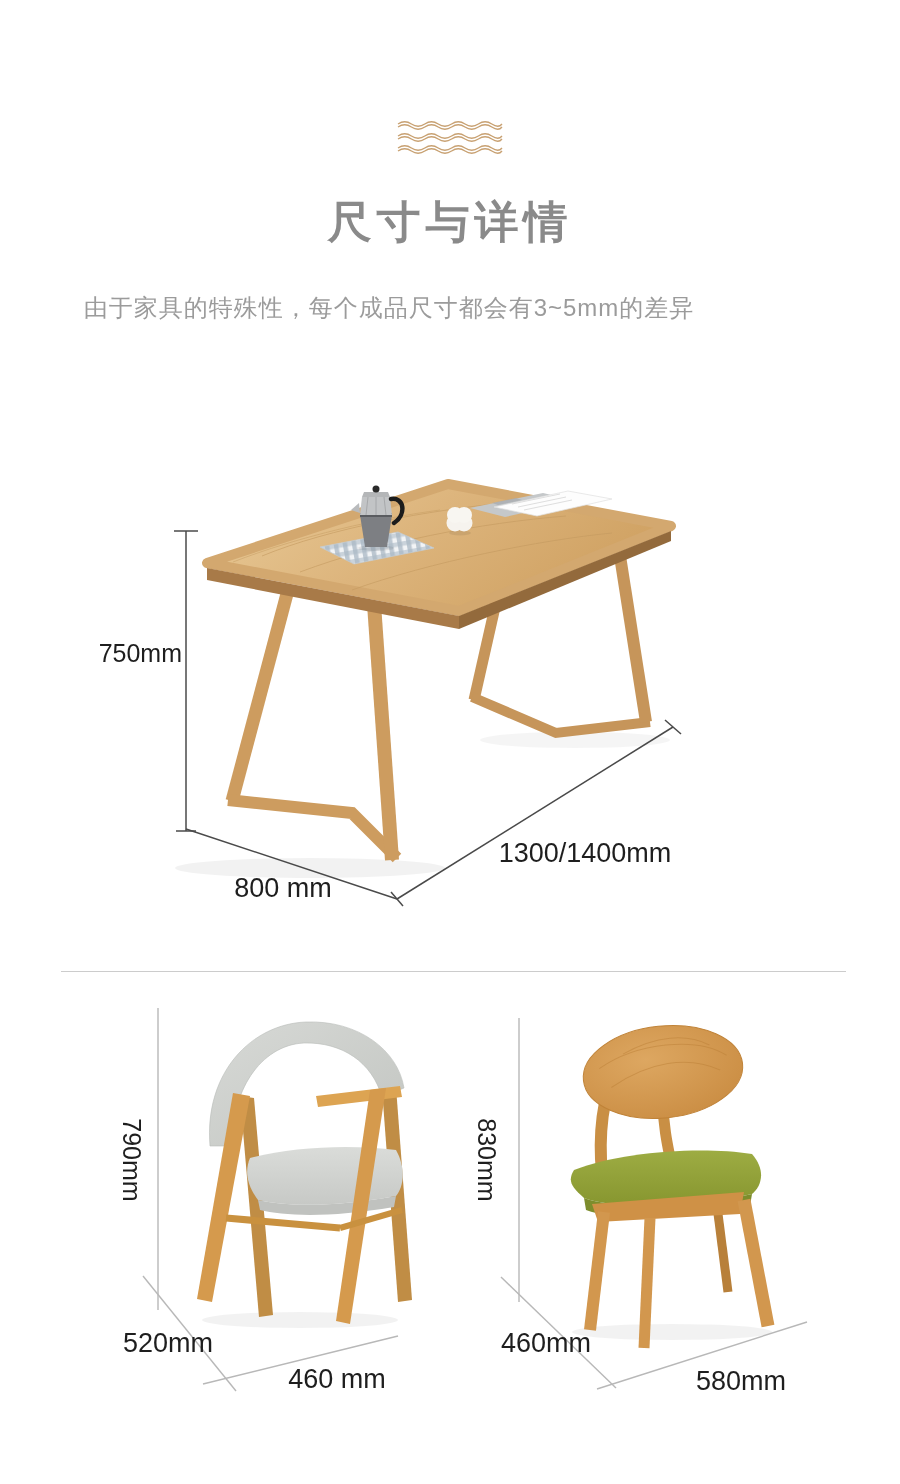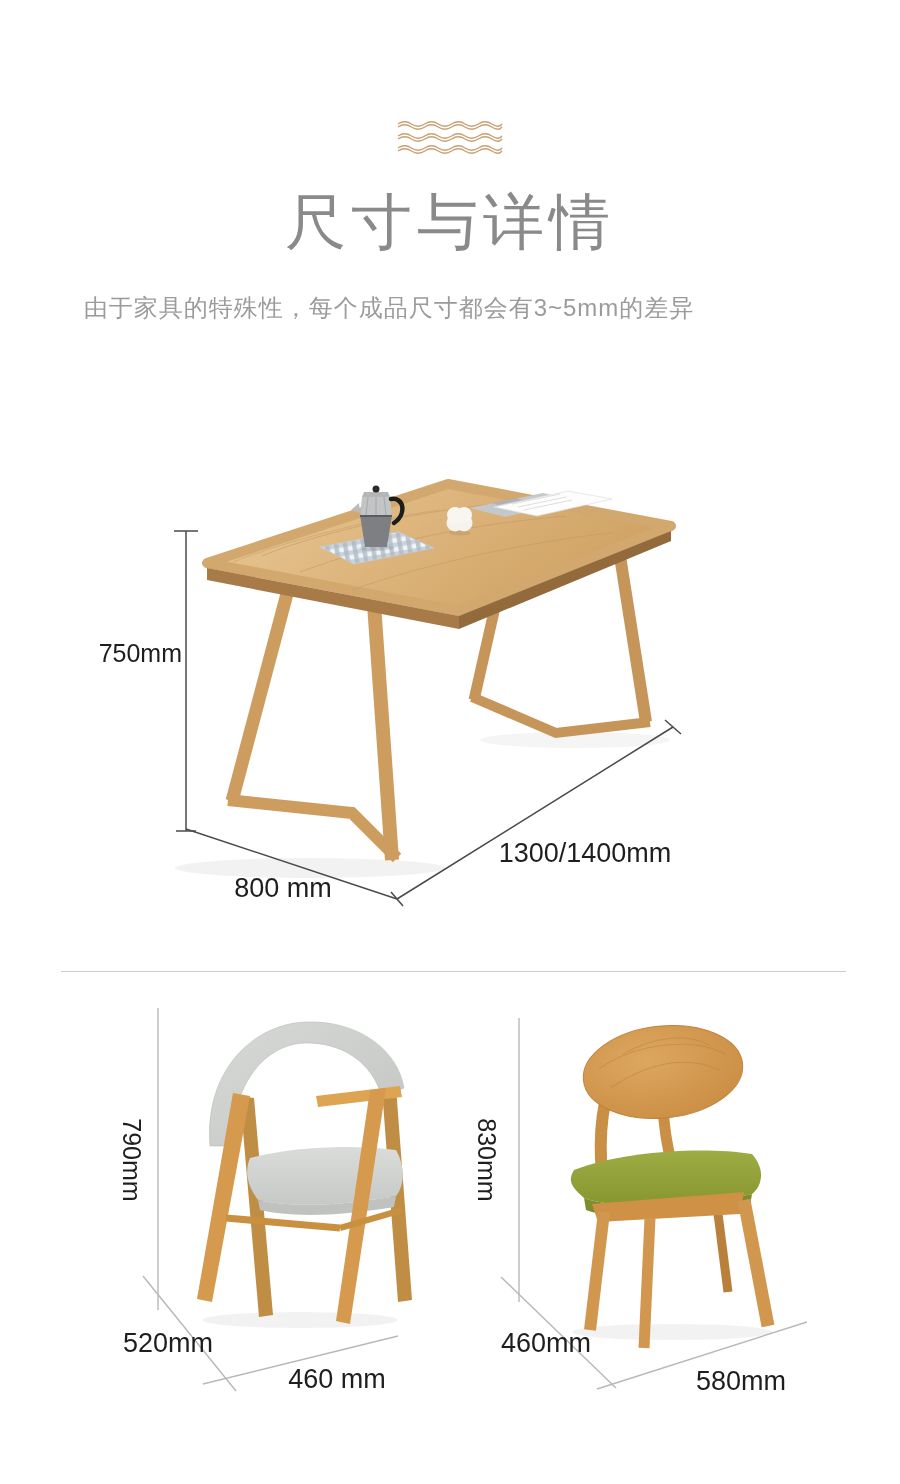--- a/index.html
+++ b/index.html
@@ -4,21 +4,21 @@
 <style>
   html,body{margin:0;padding:0;background:#ffffff;}
   body{
     width:900px;height:1484px;position:relative;overflow:hidden;
     font-family:"Liberation Sans","DejaVu Sans",sans-serif;
   }
   .abs{position:absolute;}
   .wave-icon{left:395px;top:117px;width:110px;height:44px;}
   .page-title{
     left:0;top:188px;width:900px;text-align:center;
-    font-size:61px;font-weight:400;color:#8a8a8a;letter-spacing:5px;line-height:68px;
+    font-size:44px;font-weight:700;color:#8a8a8a;letter-spacing:5px;line-height:68px;
   }
   .page-subtitle{
     left:0;top:288px;width:778px;text-align:center;
     font-size:24px;color:#9b9b9b;line-height:40px;letter-spacing:1px;
   }
   .figure-table{left:0;top:420px;width:900px;height:545px;}
   .divider{left:61px;top:971px;width:785px;height:0;border-top:1.5px solid #cccccc;}
   .figure-chairs{left:0;top:992px;width:900px;height:470px;}
   svg text.dim{font-family:"Liberation Sans","DejaVu Sans",sans-serif;font-size:25px;fill:#1e1e1e;}
   svg text.dim-big{font-size:27px;}

